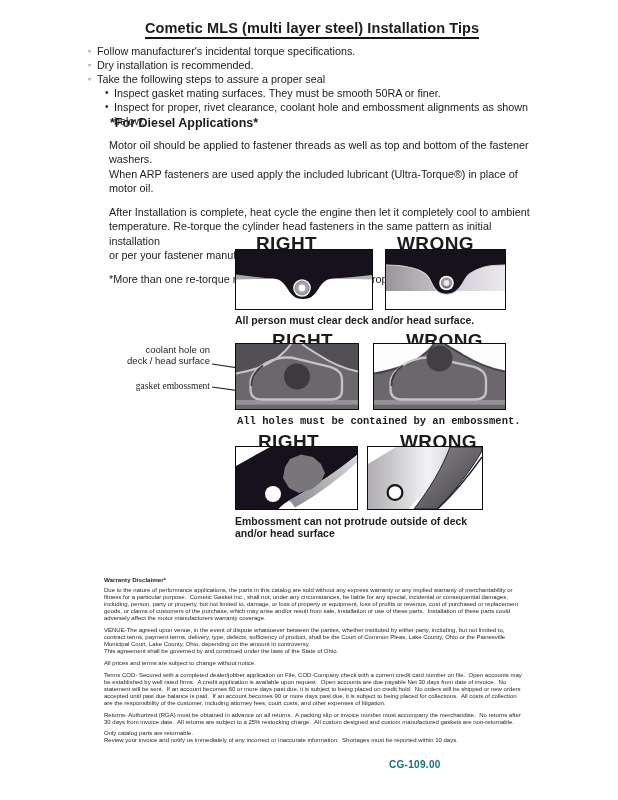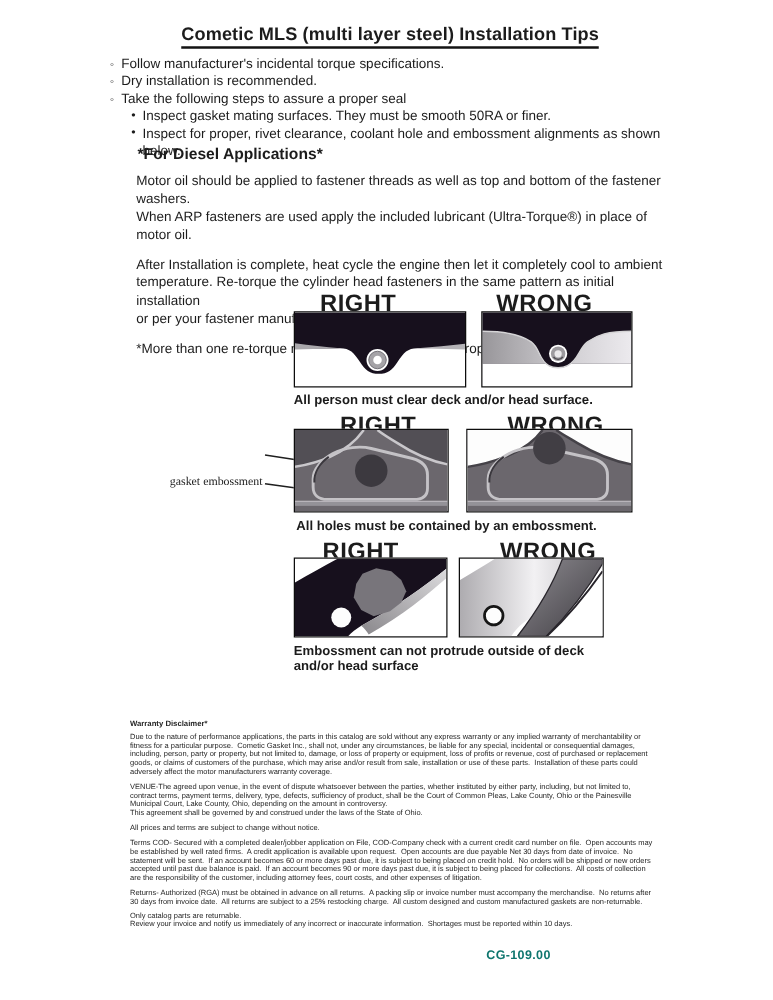--- a/index.html
+++ b/index.html
@@ -105,20 +105,22 @@
       <circle cx="60.5" cy="33" r="2.9" fill="#e9e8ea"></circle>
       <path d="M56.8,35.5 A4.4 4.4 0 0 0 64.2,35.5" fill="none" stroke="#4a474d" stroke-width="1"></path>
     </g>
   </svg>
 
   <div class="abs dg-caption" style="left:235px;top:314px;">All person must clear deck and/or head surface.</div>
 
   <div class="abs dg-label" style="left:272px;top:330px;">RIGHT</div>
   <div class="abs dg-label" style="left:406px;top:330px;">WRONG</div>
 
+  <div class="abs ann" style="left:104px;top:344px;">coolant hole on
+deck / head surface</div>
   <div class="abs ann" style="left:104px;top:381px;font-family:Liberation Serif, serif;">gasket embossment</div>
 
   <svg class="abs" style="left:211px;top:360px;pointer-events:none;" width="90" height="40" viewBox="0 0 90 40">
     <line x1="1" y1="4" x2="86" y2="17" stroke="#1f1f1f" stroke-width="1.2"></line>
     <line x1="1" y1="27" x2="52" y2="34" stroke="#1f1f1f" stroke-width="1.2"></line>
   </svg>
 
   <svg class="abs dg" style="left:235px;top:343px;" width="122" height="65" viewBox="0 0 122 65">
     <rect width="122" height="65" fill="#6b676d"></rect>
     <path d="M0,0 L55,0 C49,8.5 40,16 28,21.5 C19,25.5 9,28 0,29.5 Z" fill="#524f55"></path>
@@ -138,21 +140,21 @@
     <path d="M60,0 C54,8.5 44,16 30,21.5 C20,25.5 10,28 0,29.5" fill="none" stroke="#454248" stroke-width="2"></path>
     <path d="M71,0 L131,0 L131,27.5 C117,25 102,19 88,10.5 C81,6.3 75.5,3.2 71,0 Z" fill="#fdfdfd"></path>
     <path d="M71,0 C75.5,3.2 81,6.3 88,10.5 C102,19 117,25 131,27.5" fill="none" stroke="#454248" stroke-width="2"></path>
     <rect x="0" y="56.6" width="131" height="0.9" fill="#c9c7cb"></rect>
     <rect x="0" y="57.5" width="131" height="3.2" fill="#949298"></rect>
     <path d="M33,19 C43,13.8 55,12.5 64,14.8 L100,22.8 C108,25 112,29.5 112,36 L112,46.5 C112,52.5 108,55.5 101,55.5 L28,55.5 C20.5,55.5 16.5,51.8 16.5,45.5 L16.5,39 C16.5,31.5 23.5,24 33,19 Z" fill="none" stroke="#c4c2c6" stroke-width="2.3"></path>
     <path d="M17.5,42 C17,34 22,26.5 29,21.5" fill="none" stroke="#3a373d" stroke-width="1.6"></path>
     <circle cx="65.5" cy="14.5" r="13" fill="#413e44"></circle>
   </svg>
 
-  <div class="abs dg-caption" style="left:237px;top:415px;">All holes must be contained by an embossment.</div>
+  <div class="abs dg-caption" style="left:237px;top:415px;font-family:Liberation Mono, monospace;">All holes must be contained by an embossment.</div>
 
   <div class="abs dg-label" style="left:258px;top:431px;">RIGHT</div>
   <div class="abs dg-label" style="left:400px;top:431px;">WRONG</div>
 
   <svg class="abs dg" style="left:235px;top:446px;" width="121" height="62" viewBox="0 0 121 62">
     <defs>
       <linearGradient id="bv" x1="0" y1="1" x2="1" y2="0">
         <stop offset="0" stop-color="#89878b"></stop>
           <stop offset="1" stop-color="#dcdbdd"></stop>
       </linearGradient>

